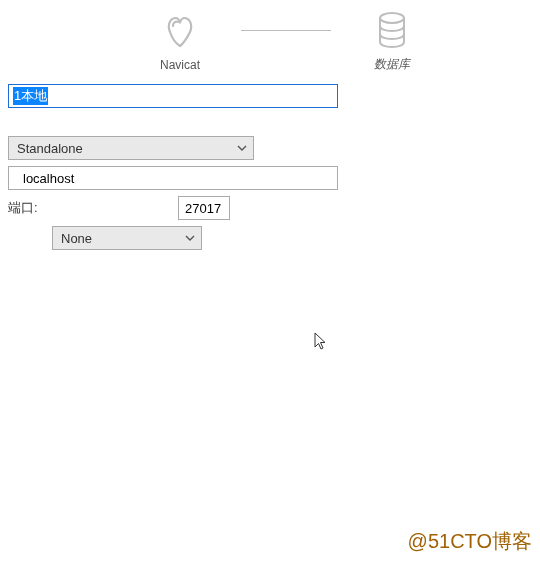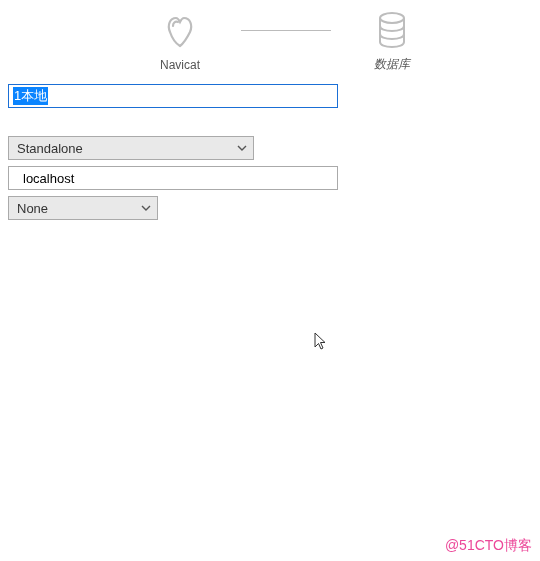--- a/index.html
+++ b/index.html
@@ -97,32 +97,32 @@
     border: 1px solid #aaa;
     background: #e9e9e9;
     display: flex;
     align-items: center;
     justify-content: space-between;
     padding: 0 6px 0 8px;
     font-size: 13px;
     cursor: default;
     user-select: none;
   }
-  .select.small { width: 150px; }
+  .select.small { width: 150px; margin-left: 44px; }
   .select.med { width: 246px; }
   .chev {
     width: 10px; height: 10px;
     display: inline-flex; align-items: center; justify-content: center;
   }
   .watermark {
     position: absolute;
     right: 8px;
     bottom: 6px;
-    color: #ec4899;
-    font-size: 14px;
+    color: #a16207;
+    font-size: 20px;
   }
   .cursor {
     position: absolute;
     left: 314px;
     top: 332px;
     pointer-events: none;
   }
 </style>
 </head>
 <body>
@@ -173,20 +173,24 @@
             <path d="M1 1 L5 5 L9 1" fill="none" stroke="#555" stroke-width="1.4"></path>
           </svg>
       </span>
     </div>
   </div>
 
   <div class="row">
     <input type="text" class="wide" value="localhost" style="">
   </div>
 
+  <div class="row">
+    <div class="label">端口:</div>
+    <input type="text" class="port" value="27017" style="">
+  </div>
 
   <div class="row">
     <div class="select small">
       <span>None</span>
       <span class="chev">
         <svg width="10" height="6" viewBox="0 0 10 6">
             <path d="M1 1 L5 5 L9 1" fill="none" stroke="#555" stroke-width="1.4"></path>
           </svg>
       </span>
     </div>

